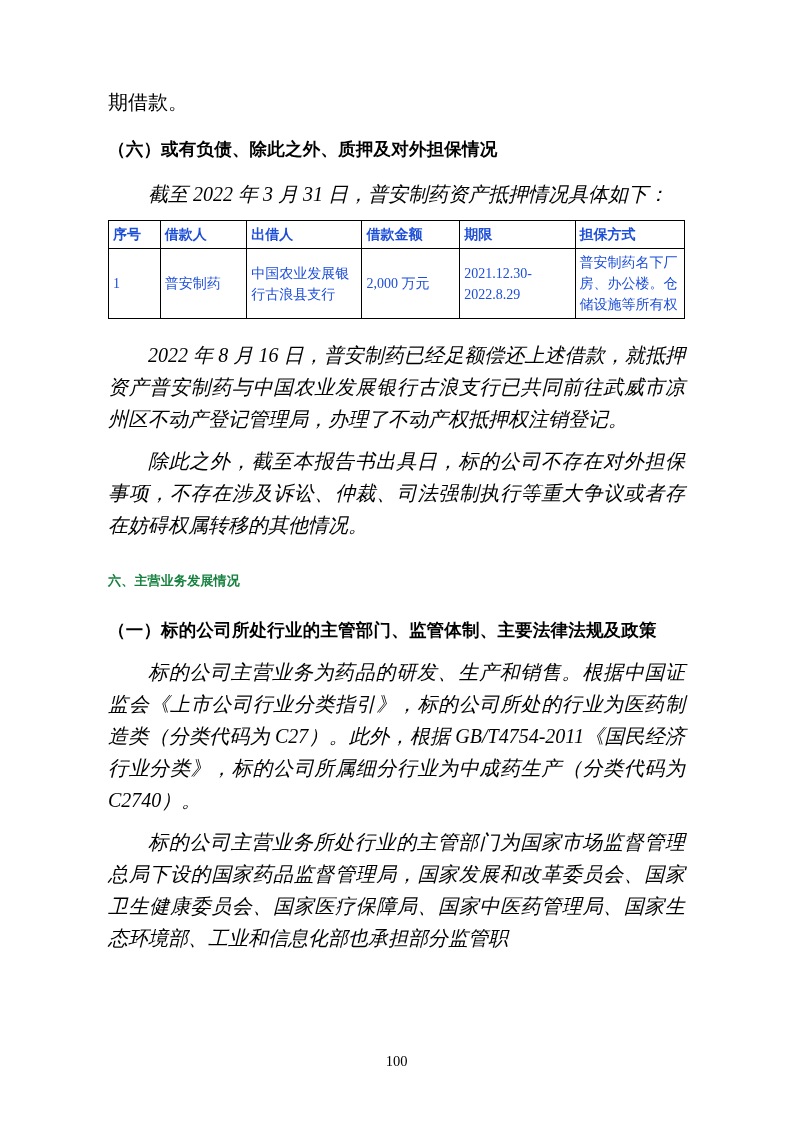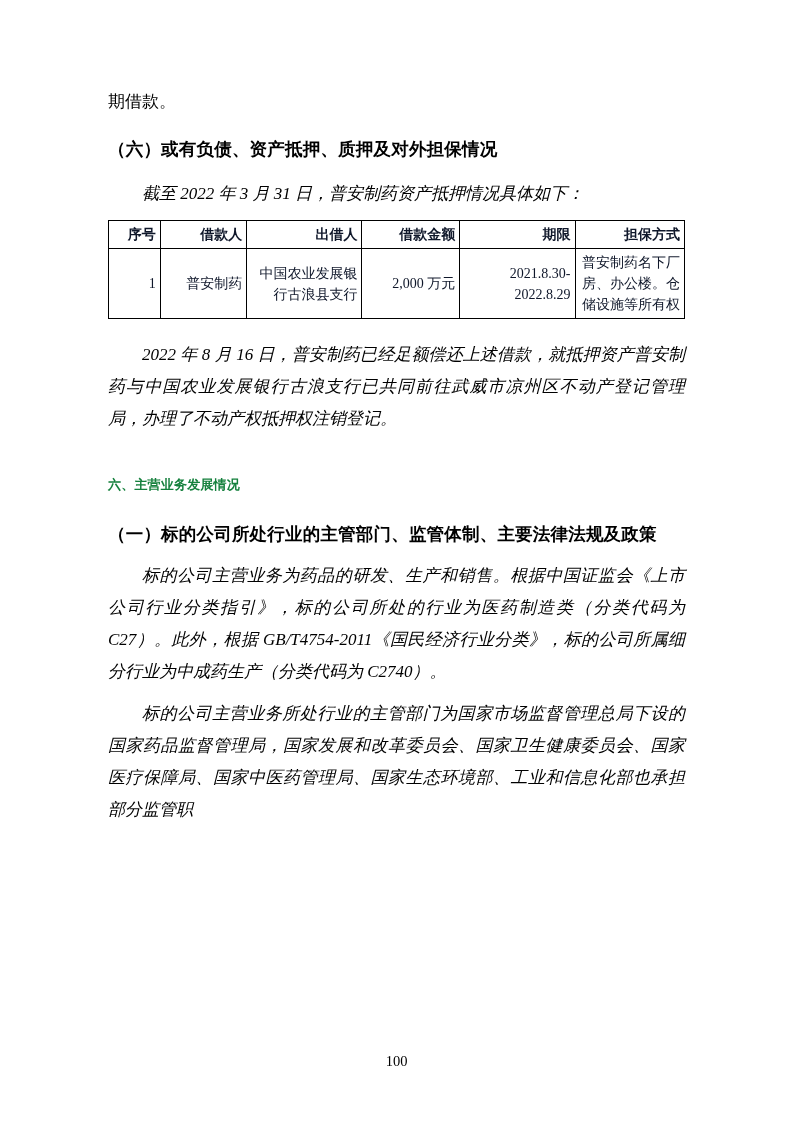--- a/index.html
+++ b/index.html
@@ -14,21 +14,21 @@
     width: 793px;
     height: 1122px;
     background: #ffffff;
     position: relative;
     margin: 0 auto;
     box-sizing: border-box;
     padding: 86px 108px 0 108px;
     overflow: hidden;
   }
   .para {
-    font-size: 17px;
+    font-size: 20px;
     line-height: 32px;
     color: #000;
     margin: 0 0 2px 0;
     text-align: justify;
     text-justify: inter-ideograph;
   }
   .indent {
     text-indent: 2em;
     font-style: italic;
   }
@@ -63,23 +63,23 @@
     width: 100%;
     margin: 10px 0 12px 0;
     table-layout: fixed;
   }
   table.doc-table th,
   table.doc-table td {
     border: 1px solid #000;
     font-size: 14px;
     line-height: 21px;
     padding: 3px 4px;
-    text-align: right;
+    text-align: left;
     vertical-align: middle;
-    color: #0f172a;
+    color: #1d4ed8;
     font-family: "Liberation Serif", "DejaVu Serif", serif;
   }
   table.doc-table th {
     font-weight: bold;
   }
   table.doc-table td.tall {
     height: 58px;
   }
   .col0 { width: 9%; }
   .col1 { width: 15%; }
@@ -100,21 +100,21 @@
   }
 </style>
 </head>
 <body>
 
 <div class="page">
 
   <div class="para">期借款。</div>
 
   <div class="h2-wrap">
-    <div class="h2">（六）或有负债、资产抵押、质押及对外担保情况</div>
+    <div class="h2">（六）或有负债、除此之外、质押及对外担保情况</div>
   </div>
 
   <div class="para indent">截至 2022 年 3 月 31 日，普安制药资产抵押情况具体如下：</div>
 
   <table class="doc-table">
     <colgroup>
       <col class="col0">
         <col class="col1">
         <col class="col2">
         <col class="col3">
@@ -130,29 +130,30 @@
         <th>期限</th>
         <th>担保方式</th>
       </tr>
     </thead>
     <tbody>
       <tr>
         <td class="tall">1</td>
         <td class="tall">普安制药</td>
         <td class="tall">中国农业发展银行古浪县支行</td>
         <td class="tall">2,000 万元</td>
-        <td class="tall">2021.8.30-2022.8.29</td>
+        <td class="tall">2021.12.30-2022.8.29</td>
         <td class="tall">普安制药名下厂房、办公楼。仓储设施等所有权</td>
       </tr>
     </tbody>
   </table>
 
   <div class="spacer-sm"></div>
   <div class="para indent">2022 年 8 月 16 日，普安制药已经足额偿还上述借款，就抵押资产普安制药与中国农业发展银行古浪支行已共同前往武威市凉州区不动产登记管理局，办理了不动产权抵押权注销登记。</div>
   <div class="spacer-sm"></div>
+  <div class="para indent">除此之外，截至本报告书出具日，标的公司不存在对外担保事项，不存在涉及诉讼、仲裁、司法强制执行等重大争议或者存在妨碍权属转移的其他情况。</div>
 
   <div class="h1">六、主营业务发展情况</div>
 
   <div class="h2">（一）标的公司所处行业的主管部门、监管体制、主要法律法规及政策</div>
 
   <div class="spacer-sm"></div>
 
   <div class="para indent">标的公司主营业务为药品的研发、生产和销售。根据中国证监会《上市公司行业分类指引》，标的公司所处的行业为医药制造类（分类代码为 C27）。此外，根据 GB/T4754-2011《国民经济行业分类》，标的公司所属细分行业为中成药生产（分类代码为 C2740）。</div>
 
   <div class="spacer-sm"></div>

